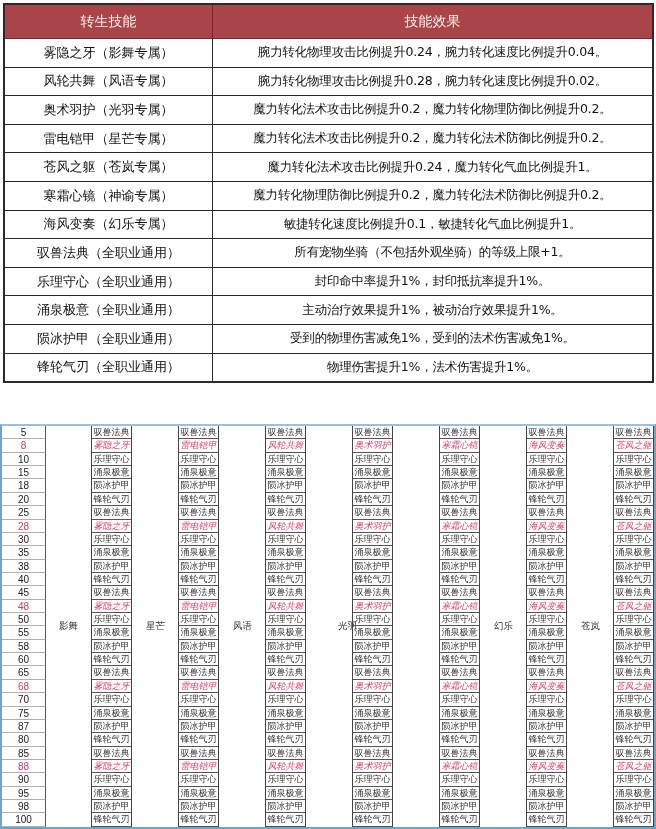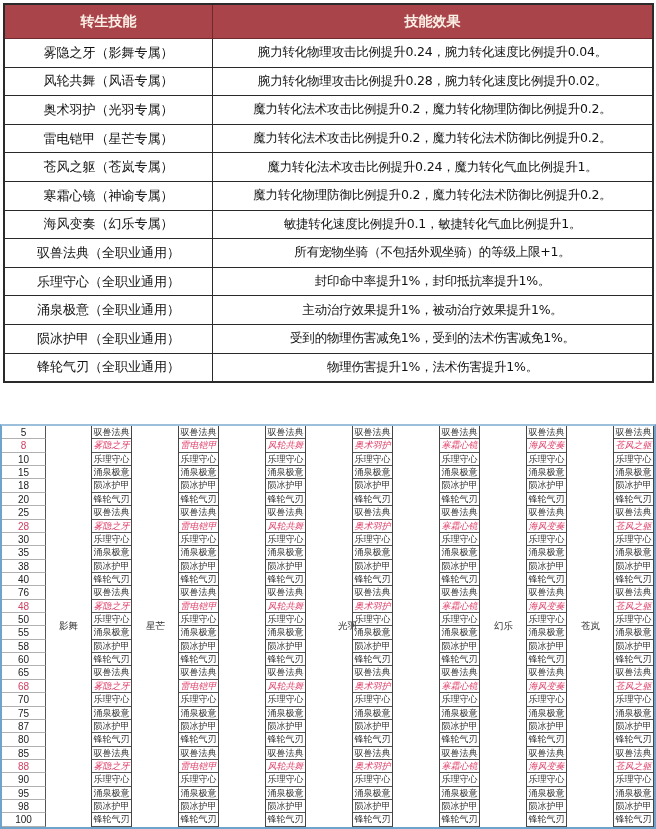--- a/index.html
+++ b/index.html
@@ -1,18 +1,18 @@
 <!DOCTYPE html>
 <html><head>
 <meta charset="utf-8">
 <style>
   html, body { margin:0; padding:0; background:#ffffff; }
   body { width:656px; height:829px; position:relative; overflow:hidden; font-family:"DejaVu Sans", sans-serif; }
   #top-table { position:absolute; left:3px; top:3px; width:651px; border-collapse:collapse; border:2px solid #2a2a2a; }
-  #top-table th { background:#a9454a; color:#fbefe6; font-weight:bold; font-size:14px; height:33px; border:1px solid #6e2a2d; text-align:center; padding:0; }
+  #top-table th { background:#a9454a; color:#fbefe6; font-weight:normal; font-size:14px; height:33px; border:1px solid #6e2a2d; text-align:center; padding:0; }
   #top-table td { height:27.6px; border-top:1.5px solid #2a2a2a; border-left:1px solid #2a2a2a; font-size:13px; color:#111; text-align:center; padding:0; white-space:nowrap; }
   #top-table td.skill { width:207px; }
   #top-table td.effect { font-size:12.5px; letter-spacing:-0.2px;margin-top:36px; }
 
   #bottom-wrap { position:absolute; left:0; top:424px; width:656px; height:405px; border-top:2px solid #9cc0dc; border-left:2px solid #6ea3cc; border-right:2px solid #6ea3cc; border-bottom:2px solid #6ea3cc; box-sizing:border-box; background:#fff; }
   #grid { position:absolute; left:0; top:0; width:652px; height:401px; }
   .lvl-col { position:absolute; left:0; top:0; width:44px; }
   .lvl { height:13.37px; line-height:13.37px; text-align:center; font-size:10px; color:#222; border-bottom:1px solid #b0b0b0; border-right:1px solid #555; box-sizing:border-box; font-family:"Liberation Sans", sans-serif; }
   .lvl.hl { color:#d04060; }
   .cls-label { position:absolute; top:0; height:401px; display:flex; align-items:center; justify-content:center; font-size:9.5px; color:#333; }
@@ -90,21 +90,21 @@
         <div class="lvl">10</div>
         <div class="lvl">15</div>
         <div class="lvl">18</div>
         <div class="lvl">20</div>
         <div class="lvl">25</div>
         <div class="lvl hl">28</div>
         <div class="lvl">30</div>
         <div class="lvl">35</div>
         <div class="lvl">38</div>
         <div class="lvl">40</div>
-        <div class="lvl">76</div>
+        <div class="lvl">45</div>
         <div class="lvl hl">48</div>
         <div class="lvl">50</div>
         <div class="lvl">55</div>
         <div class="lvl">58</div>
         <div class="lvl">60</div>
         <div class="lvl">65</div>
         <div class="lvl hl">68</div>
         <div class="lvl">70</div>
         <div class="lvl">75</div>
         <div class="lvl">87</div>
@@ -175,20 +175,21 @@
         <div class="sk">涌泉极意</div>
         <div class="sk">陨冰护甲</div>
         <div class="sk">锋轮气刃</div>
         <div class="sk">驭兽法典</div>
         <div class="sk hl">雷电铠甲</div>
         <div class="sk">乐理守心</div>
         <div class="sk">涌泉极意</div>
         <div class="sk">陨冰护甲</div>
         <div class="sk">锋轮气刃</div>
       </div>
+      <div class="cls-label" style="left: 218px; width: 45px;">风语</div>
       <div class="skill-col" style="left: 263px;">
         <div class="sk">驭兽法典</div>
         <div class="sk hl">风轮共舞</div>
         <div class="sk">乐理守心</div>
         <div class="sk">涌泉极意</div>
         <div class="sk">陨冰护甲</div>
         <div class="sk">锋轮气刃</div>
         <div class="sk">驭兽法典</div>
         <div class="sk hl">风轮共舞</div>
         <div class="sk">乐理守心</div>

